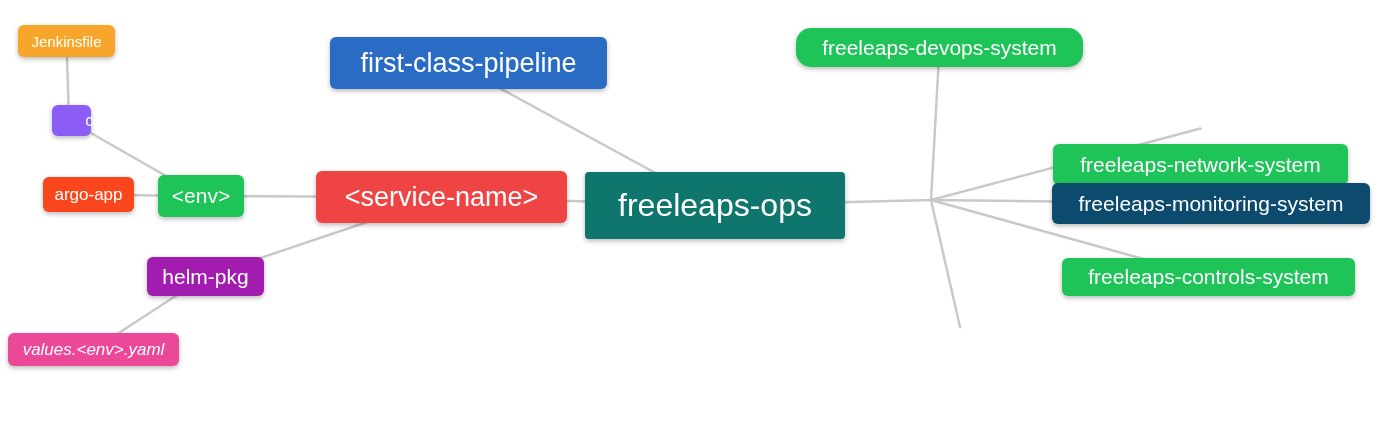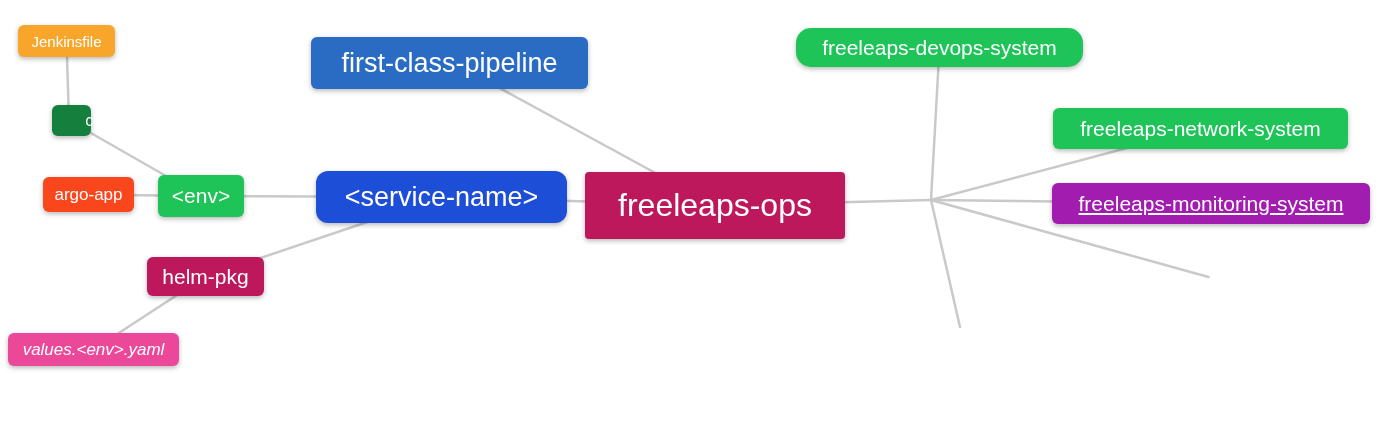--- a/index.html
+++ b/index.html
@@ -42,21 +42,21 @@
   .fs-xs     { font-size: 15px; }
 
   
   #node-jenkinsfile                 { left: 18px;   top: 25px;  width: 97px;  height: 32px; }
   #node-ci                          { left: 52px;   top: 105px; width: 34px;  height: 31px; font-size:16px; }
   #node-argo-app                    { left: 31px;   top: 177px; width: 91px;  height: 35px; margin-left: 12px; }
   #node-env                         { left: 158px;  top: 175px; width: 86px;  height: 42px; }
   #node-helm-pkg                    { left: 147px;  top: 257px; width: 117px; height: 39px; }
   #node-values-env-yaml             { left: 8px;    top: 333px; width: 171px; height: 33px; }
   #node-service-name                { left: 316px;  top: 171px; width: 251px; height: 52px; }
-  #node-first-class-pipeline        { left: 311px;  top: 37px;  width: 277px; height: 52px; }
+  #node-first-class-pipeline        { left: 330px;  top: 37px;  width: 277px; height: 52px; }
   #node-freeleaps-ops               { left: 585px;  top: 172px; width: 260px; height: 67px; }
   #node-manifests                   { left: 852px;  top: 174px; width: 158px; height: 52px; }
   #node-freeleaps-devops-system     { left: 796px;  top: 28px;  width: 287px; height: 39px; border-radius: 15px; }
   #node-freeleaps-network-system    { left: 1053px; top: 108px; width: 295px; height: 41px; }
   #node-freeleaps-monitoring-system { left: 1052px; top: 183px; width: 318px; height: 41px; }
   #node-freeleaps-controls-system   { left: 1062px; top: 258px; width: 293px; height: 38px; }
   #node-freeleaps-storage-system    { left: 815px;  top: 307px; width: 290px; height: 40px; }
 </style>
 </head>
 <body>
@@ -75,38 +75,39 @@
       <line x1="715" y1="205.5" x2="931" y2="200" stroke="#c9c9c9" stroke-width="2.5" stroke-linecap="round"></line>
       <line x1="931" y1="200" x2="939.5" y2="47.5" stroke="#c9c9c9" stroke-width="2.5" stroke-linecap="round"></line>
       <line x1="931" y1="200" x2="1200.5" y2="128.5" stroke="#c9c9c9" stroke-width="2.5" stroke-linecap="round"></line>
       <line x1="931" y1="200" x2="1211" y2="203.5" stroke="#c9c9c9" stroke-width="2.5" stroke-linecap="round"></line>
       <line x1="931" y1="200" x2="1208.5" y2="277" stroke="#c9c9c9" stroke-width="2.5" stroke-linecap="round"></line>
       <line x1="931" y1="200" x2="960" y2="327" stroke="#c9c9c9" stroke-width="2.5" stroke-linecap="round"></line>
     </svg>
 
   <div class="node fs-xs" id="node-jenkinsfile" style="background: rgb(248, 166, 43);">Jenkinsfile</div>
 
-  <div class="node fs-xs" id="node-ci" style="background: #15803d; padding-left: 39px;">ci</div>
+  <div class="node fs-xs" id="node-ci" style="background: #8b5cf6; padding-left: 39px;">ci</div>
 
   <div class="node fs-small" id="node-argo-app" style="background: rgb(250, 70, 28);">argo-app</div>
 
   <div class="node fs-leaf" id="node-env" style="background: rgb(31, 196, 89);">&lt;env&gt;</div>
 
-  <div class="node fs-leaf" id="node-helm-pkg" style="background: #be185d;">helm-pkg</div>
+  <div class="node fs-leaf" id="node-helm-pkg" style="background: #a21caf;">helm-pkg</div>
 
   <div class="node fs-small" id="node-values-env-yaml" style="background: #ec4899; font-style: italic;">values.&lt;env&gt;.yaml</div>
 
-  <div class="node fs-branch" id="node-service-name" style="background: #1d4ed8; border-radius: 12px;">&lt;service-name&gt;</div>
+  <div class="node fs-branch" id="node-service-name" style="background: #ef4444;">&lt;service-name&gt;</div>
 
   <div class="node fs-branch" id="node-first-class-pipeline" style="background: rgb(42, 108, 196);">first-class-pipeline</div>
 
-  <div class="node fs-root" id="node-freeleaps-ops" style="background: #be185d;">freeleaps-ops</div>
+  <div class="node fs-root" id="node-freeleaps-ops" style="background: #0f766e;">freeleaps-ops</div>
 
 
   <div class="node fs-leaf" id="node-freeleaps-devops-system" style="background: rgb(31, 196, 89);">freeleaps-devops-system</div>
 
-  <div class="node fs-leaf" id="node-freeleaps-network-system" style="background: rgb(31, 196, 89);">freeleaps-network-system</div>
+  <div class="node fs-leaf" id="node-freeleaps-network-system" style="background: rgb(31, 196, 89); margin-top: 36px;">freeleaps-network-system</div>
 
-  <div class="node fs-leaf" id="node-freeleaps-monitoring-system" style="background: #a21caf; text-decoration: underline;">freeleaps-monitoring-system</div>
+  <div class="node fs-leaf" id="node-freeleaps-monitoring-system" style="background: #0c4a6e;">freeleaps-monitoring-system</div>
 
+  <div class="node fs-leaf" id="node-freeleaps-controls-system" style="background: rgb(31, 196, 89);">freeleaps-controls-system</div>
 
 
 </div>
 
 </body></html>

